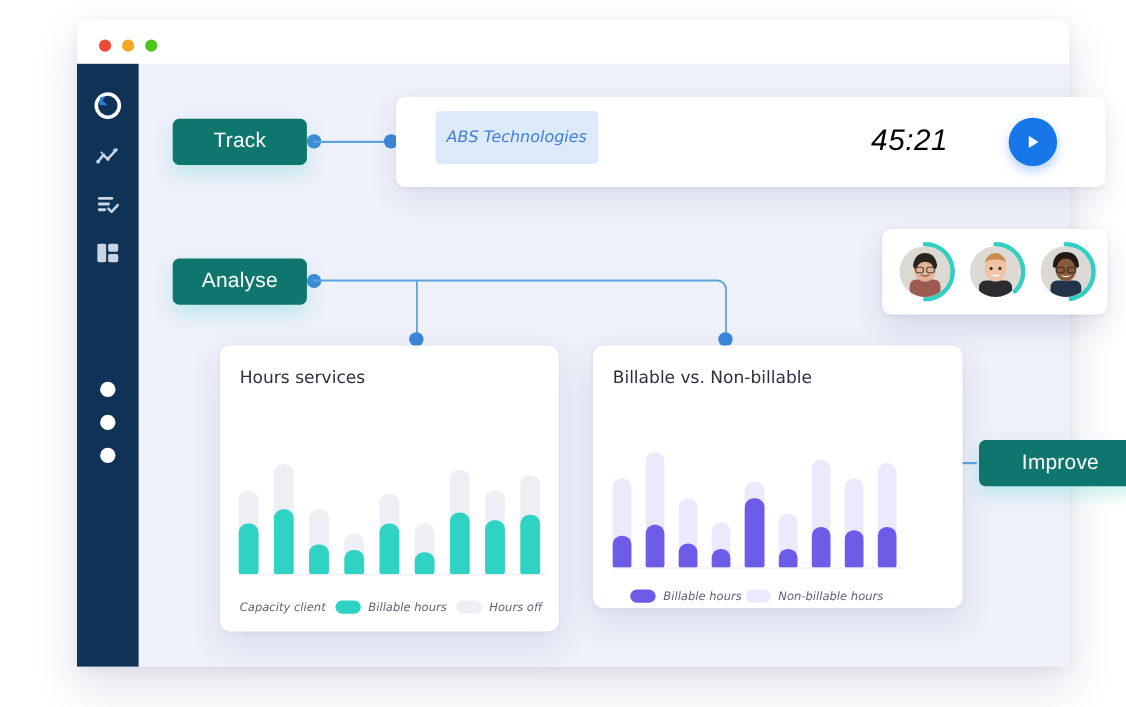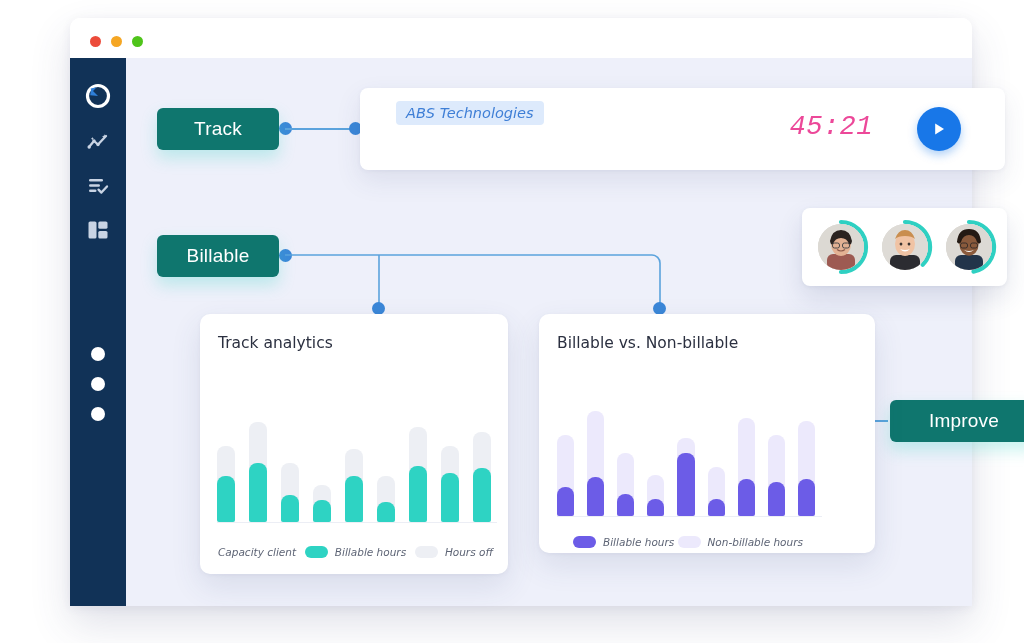--- a/index.html
+++ b/index.html
@@ -49,27 +49,27 @@
   #btn-track{left:157px;top:108px;width:122px;height:42px;}
   #btn-analyse{left:157px;top:235px;width:122px;height:42px;}
   #btn-improve{left:890px;top:400px;width:148px;height:42px;}
 
   
   #timer-card{position:absolute;left:360px;top:88px;width:645px;height:82px;
     background:#fff;border-radius:8px;
     box-shadow:0 10px 26px rgba(60,70,120,.10), 0 1px 4px rgba(60,70,120,.06);}
   #client-tag{position:absolute;left:36px;top:13px;
     background:#ddeafc;color:#3f7fd6;border-radius:4px;
-    padding:4px 10px;font-size:14.5px;font-style:italic;
+    padding:16px 10px;font-size:14.5px;font-style:italic;
     font-family:"DejaVu Sans",sans-serif;}
   #task-line{position:absolute;left:36px;top:45px;font-size:14.5px;color:#3a3f52;
     display:flex;align-items:center;gap:11px;font-family:"DejaVu Sans",sans-serif;}
   #task-sep{width:5px;height:5px;border-radius:50%;background:#2a2f3f;display:inline-block;}
-  #timer-value{position:absolute;right:132px;top:24px;font-size:27px;font-style:italic;
-    color:#ec4899;font-family:Liberation Mono, monospace;letter-spacing:.5px;}
+  #timer-value{position:absolute;right:143px;top:24px;font-size:27px;font-style:italic;
+    color:#000000;font-family:Liberation Sans, sans-serif;letter-spacing:.5px;}
   #play-button{position:absolute;right:44px;top:19px;width:44px;height:44px;
     border-radius:50%;background:#1877e8;display:flex;align-items:center;
     justify-content:center;box-shadow:0 4px 10px rgba(24,119,232,.35);}
 
   
   #avatars-card{position:absolute;left:802px;top:208px;width:205px;height:78px;
     background:#fff;border-radius:8px;display:flex;align-items:center;
     justify-content:center;gap:8px;
     box-shadow:0 12px 26px rgba(60,70,120,.14), 0 1px 4px rgba(60,70,120,.07);}
   .avatar{position:relative;width:56px;height:56px;}
@@ -166,21 +166,21 @@
 </svg>
 <div class="conn-dot" style="left:372px;top:302px;"></div>
 <div class="conn-dot" style="left:653px;top:302px;"></div>
 
 <div class="conn-line" style="left:832px;top:420px;width:56px;height:1.6px;"></div>
 
 <div class="pill" id="btn-track">
   <span>Track</span>
 </div>
 <div class="pill" id="btn-analyse">
-  <span>Billable</span>
+  <span>Analyse</span>
 </div>
 <div class="pill" id="btn-improve">
   <span>Improve</span>
 </div>
 
 <div id="timer-card">
   <div id="client-tag">ABS Technologies</div>
   <div id="timer-value">45:21</div>
   <div id="play-button">
     <svg width="18" height="18" viewBox="0 0 18 18">
@@ -237,21 +237,21 @@
         <path d="M11 18 q1-13 12-13 q11 0 12 13 q-2 3-4 0 q-2-7-8-7 q-6 0-8 7 q-2 3-4 0z" fill="#241a14"></path>
         <rect x="14.5" y="19" width="7" height="5" rx="2" fill="none" stroke="#3b2f28" stroke-width="1"></rect>
         <rect x="24.5" y="19" width="7" height="5" rx="2" fill="none" stroke="#3b2f28" stroke-width="1"></rect>
         <path d="M18 26 q5 4 10 0 q-5 2-10 0z" fill="#ffffff"></path>
       </svg>
     </div>
   </div>
 </div>
 
 <div class="chart-card" id="card-hours">
-  <div class="chart-title">Track analytics</div>
+  <div class="chart-title">Hours services</div>
   <div class="plot" id="plot-hours">
       <div class="bar-col">
         <div class="bar-bg" style="height: 62%; background: rgb(237, 239, 244);"></div>
         <div class="bar-fg" style="height: 38%; background: rgb(46, 211, 195);"></div>
       </div>
       <div class="bar-col">
         <div class="bar-bg" style="height: 82%; background: rgb(237, 239, 244);"></div>
         <div class="bar-fg" style="height: 48%; background: rgb(46, 211, 195);"></div>
       </div>
       <div class="bar-col">

